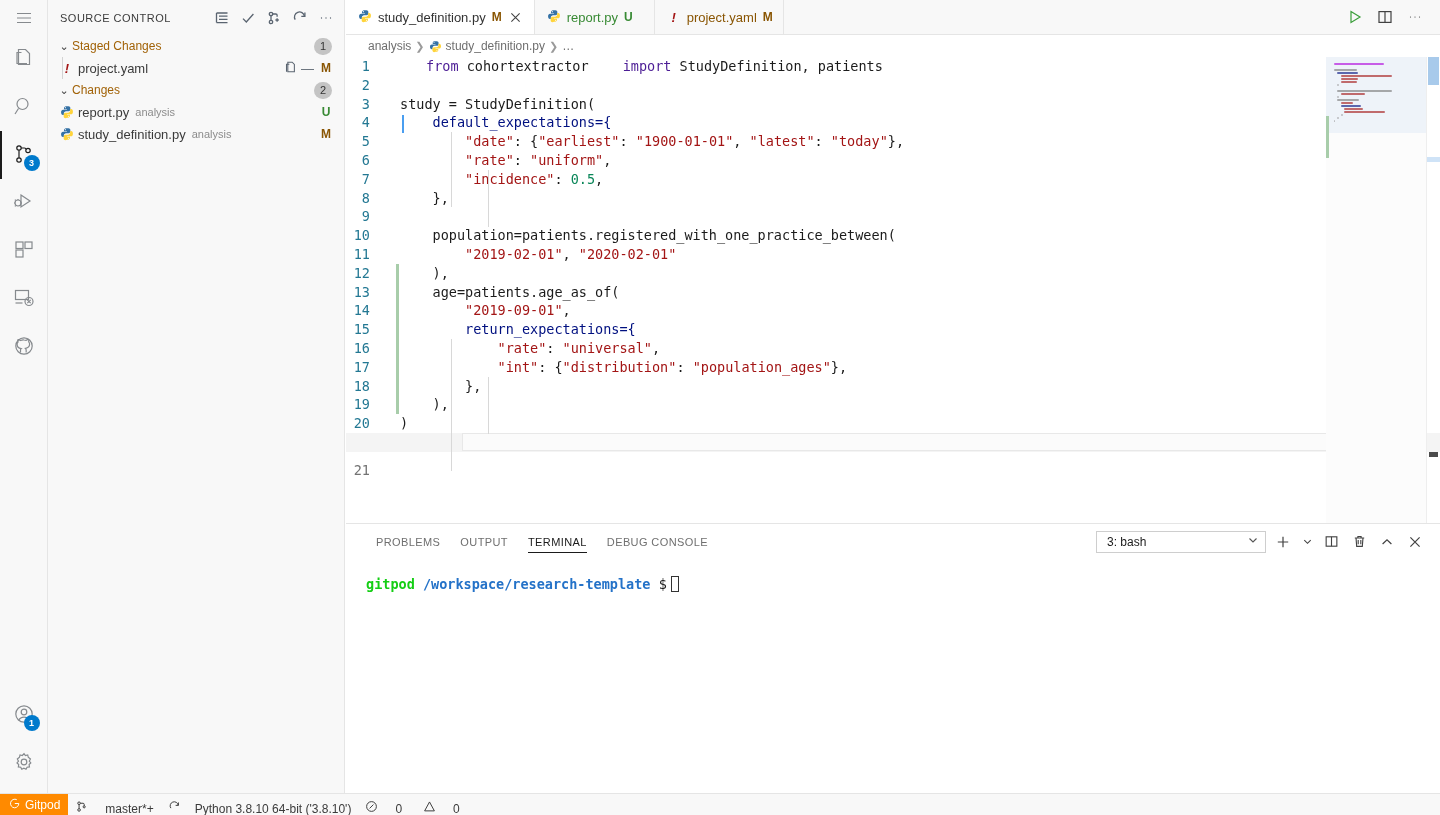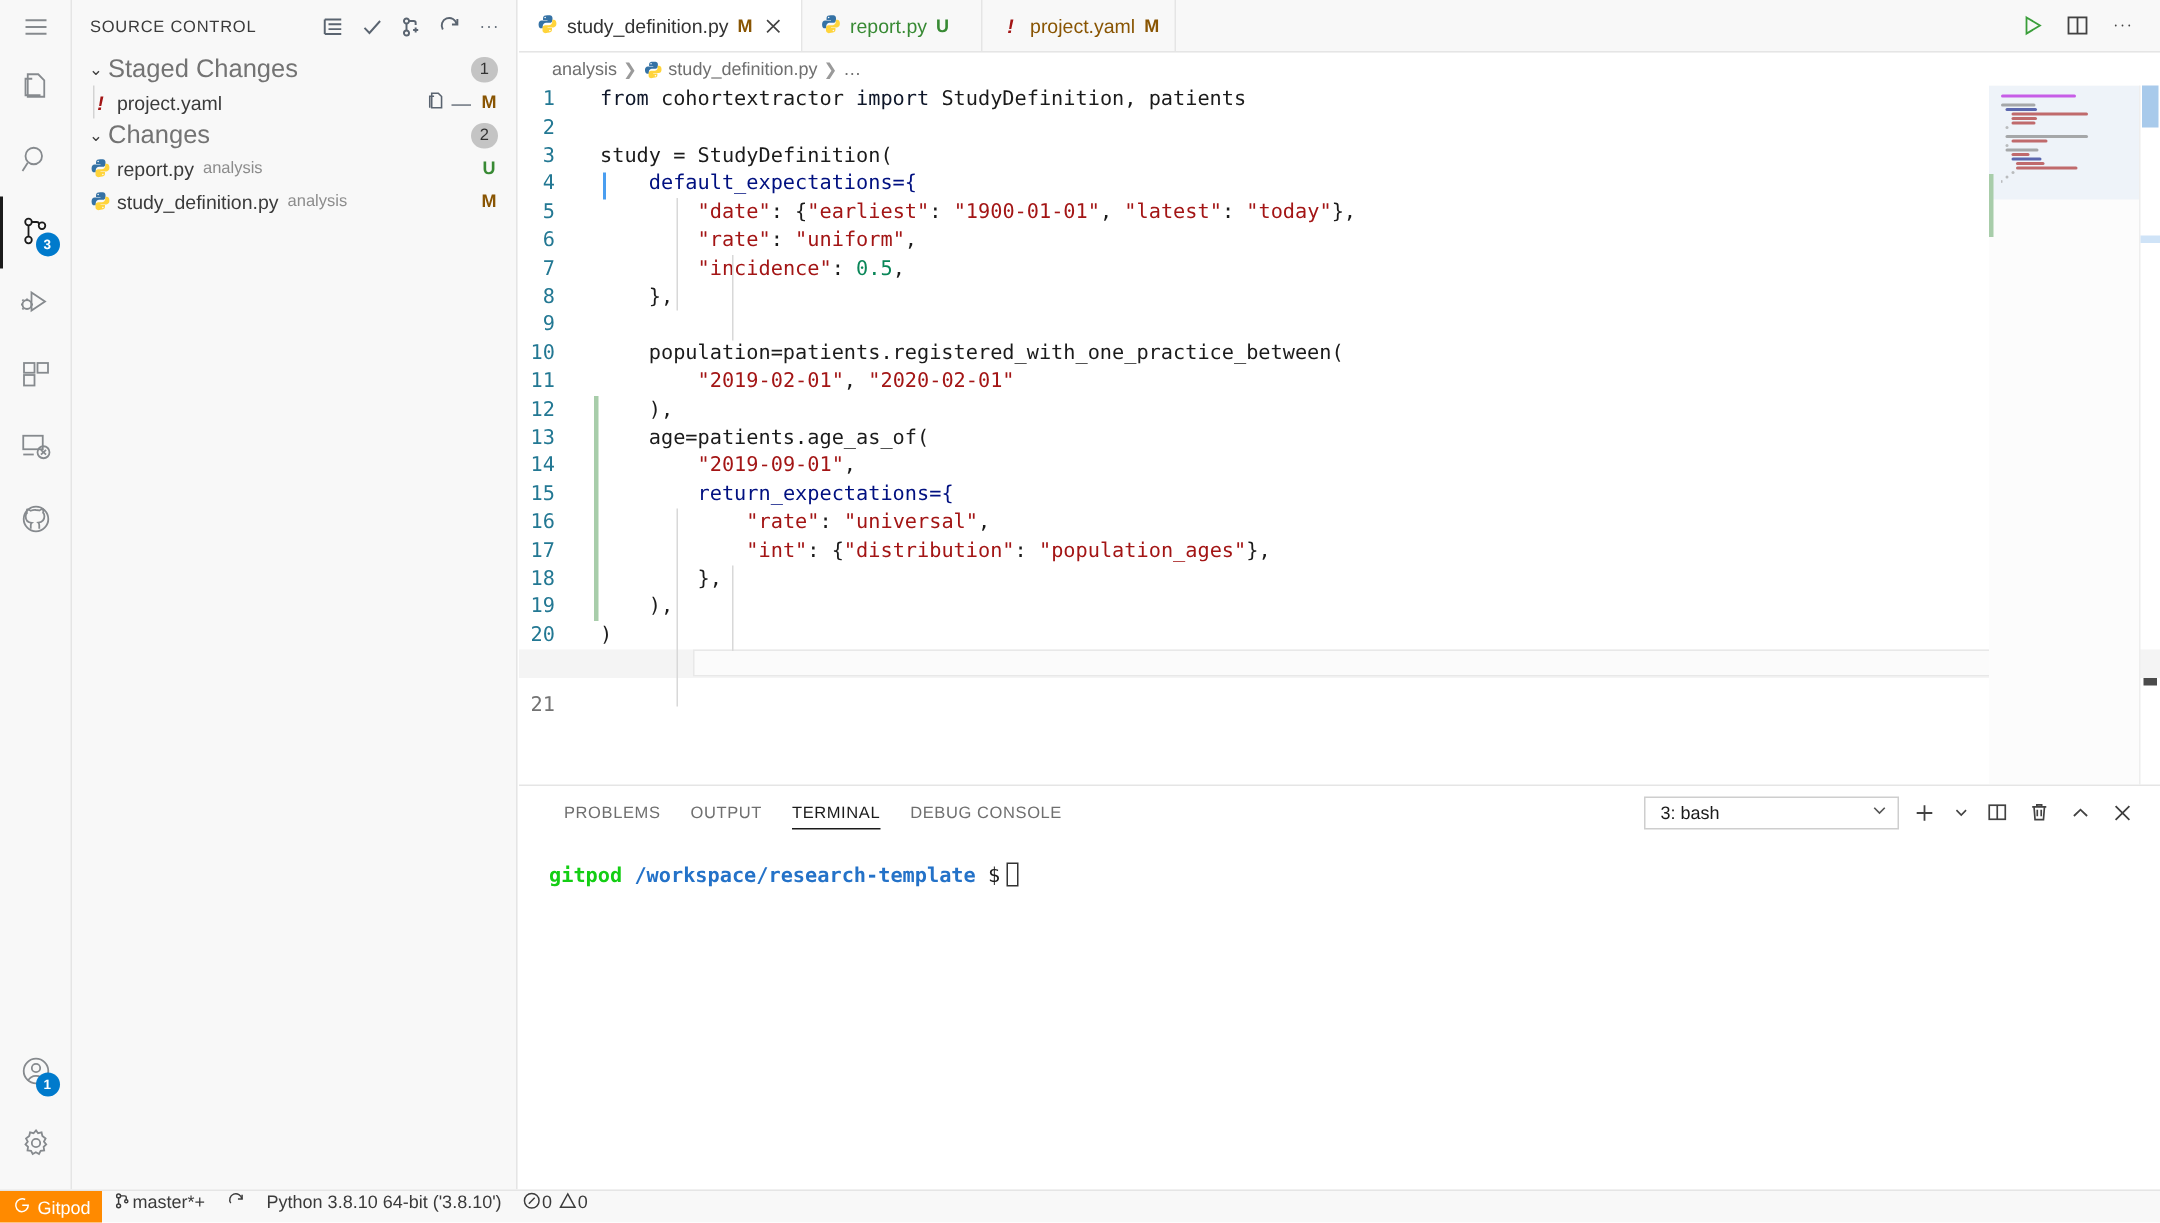--- a/index.html
+++ b/index.html
@@ -60,21 +60,21 @@
   .commit-box {
     margin: 4px 10px 6px 10px; height: 26px;
     border: 1px solid #e0e0e0; background: #ffffff;
     display: flex; align-items: center; padding: 0 8px;
     font-size: 13px; color: #9d9d9d; cursor: text;
   }
   .scm-group {
     display: flex; align-items: center; height: 22px; padding: 0 12px 0 8px; cursor: pointer;
   }
   .scm-group .chev { width: 16px; color: #424242; font-size: 11px; display:flex; align-items:center; justify-content:center;}
-  .scm-group .gname { font-size: 17px; color: #737373; flex: 1; }
+  .scm-group .gname { font-size: 12px; color: #a16207; flex: 1; }
   .count-badge {
     min-width: 18px; height: 17px; border-radius: 9px; background: #c4c4c4; color: #333;
     font-size: 11px; display: flex; align-items: center; justify-content: center; padding: 0 6px;
   }
   .scm-row {
     display: flex; align-items: center; height: 22px; padding: 0 12px 0 8px; cursor: pointer;
     position: relative;
   }
   .scm-row .indent-guide {
     position: absolute; left: 14px; top: 0; bottom: 0; width: 1px; background: #d3d3d3;
@@ -161,21 +161,21 @@
   .ln.cur { color: #737373; margin-top: 28px; }
   .ctext { flex: 1; padding-left: 10px; position: relative; }
   .cursor-caret {
     position: absolute; left: 56px; top: 58px; width: 2px; height: 18px; background: #4a9ef0;
   }
   .line21-box {
     position: absolute; left: 72px; right: 110px; top: 0; height: 18px;
     border: 1px solid #e8e8e8; background: #fbfbfb;
   }
   
-  .k  { color: #0f172a; }            
+  .k  { color: #4c1d95; margin-left: 26px; }            
   .id { color: #1b1b1b; }
   .s  { color: #a31515; }            
   .n  { color: #098658; }            
   .p  { color: #1b1b1b; }
   .var{ color: #001080; }
   .op { color: #1b1b1b; }
 
   .guide { position:absolute; top:0; bottom:0; width:1px; background:#d8d8d8; }
   .changebar { position:absolute; left:50px; width:3px; background:#a8cdaa; }
 
@@ -236,21 +236,21 @@
   
   .statusbar {
     position: absolute; left: 0; right: 0; bottom: 0; height: 22px;
     background: #f8f8f8; border-top: 1px solid #e5e5e5;
     display: flex; align-items: center; font-size: 12px; color: #3b3b3b;
   }
   .sb-gitpod {
     background: #ff8a00; color: #fff; height: 22px; display: flex; align-items: center;
     gap: 4px; padding: 0 8px; font-size: 12px; cursor: pointer; font-weight: 500;
   }
-  .sb-itm { display: flex; align-items: flex-start; gap: 0; padding: 0 7px; height: 22px; cursor: pointer; white-space: nowrap;}
+  .sb-itm { display: flex; align-items: flex-end; gap: 17px; padding: 0 7px; height: 22px; cursor: pointer; white-space: nowrap;}
   .sb-right { margin-left: auto; display: flex; align-items: center; padding-right: 6px; }
   .statusbar svg { stroke: currentColor; fill: none; stroke-width: 1.2; }
 </style>
 </head>
 <body>
 
 <div id="app">
 
   <div class="activitybar">
     <div class="hamburger">

